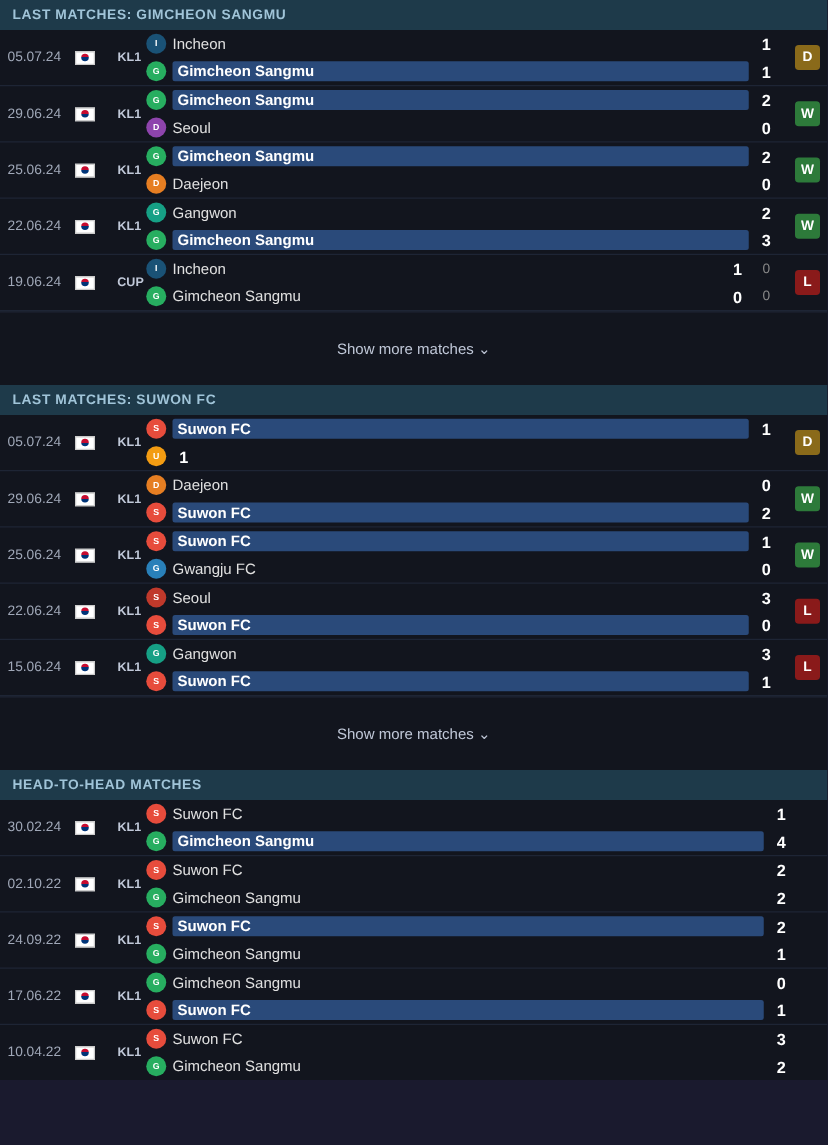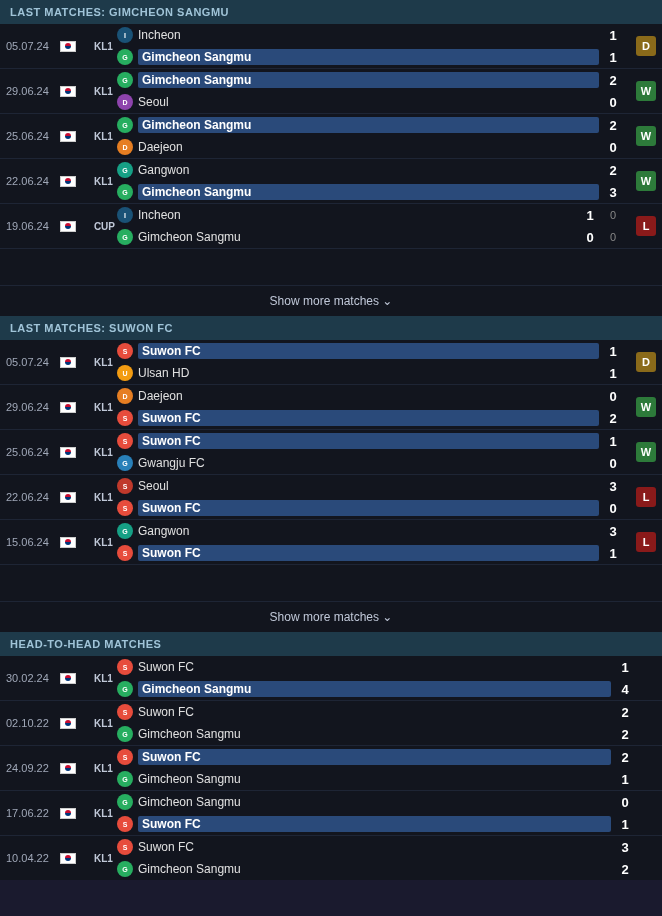--- a/index.html
+++ b/index.html
@@ -116,26 +116,25 @@
       font-weight: bold;
       color: white;
       margin-left: 6px;
       flex-shrink: 0;
     }
     .result-w { background: #2d7a3a; }
     .result-d { background: #8a6a1a; }
     .result-l { background: #8a1a1a; }
     .show-more {
       text-align: center;
-      padding: 8px;
+      padding: 22px;
       color: #c0c8d8;
       font-size: 12px;
       cursor: pointer;
       border-top: 1px solid #1e2535;
-      margin-top: 36px;
     }
     .match-pair {
       display: flex;
       align-items: stretch;
       border-bottom: 1px solid #1e2535;
     }
     .match-pair:last-child {
       border-bottom: none;
     }
     .pair-left {
@@ -326,21 +325,20 @@
       </div>
       <div class="pair-teams">
         <div class="team-row">
           <div class="team-logo logo-suwon">S</div>
           <div class="team-name highlight">Suwon FC</div>
           <div class="score">1</div>
 
         </div>
         <div class="team-row">
           <div class="team-logo logo-ulsan">U</div>
-          <div class="team-name ">Ulsan HD</div>
           <div class="score">1</div>
 
         </div>
       </div>
 
       <div class="pair-result">
         <div class="result-badge result-d">D</div>
       </div>
     </div>
 

